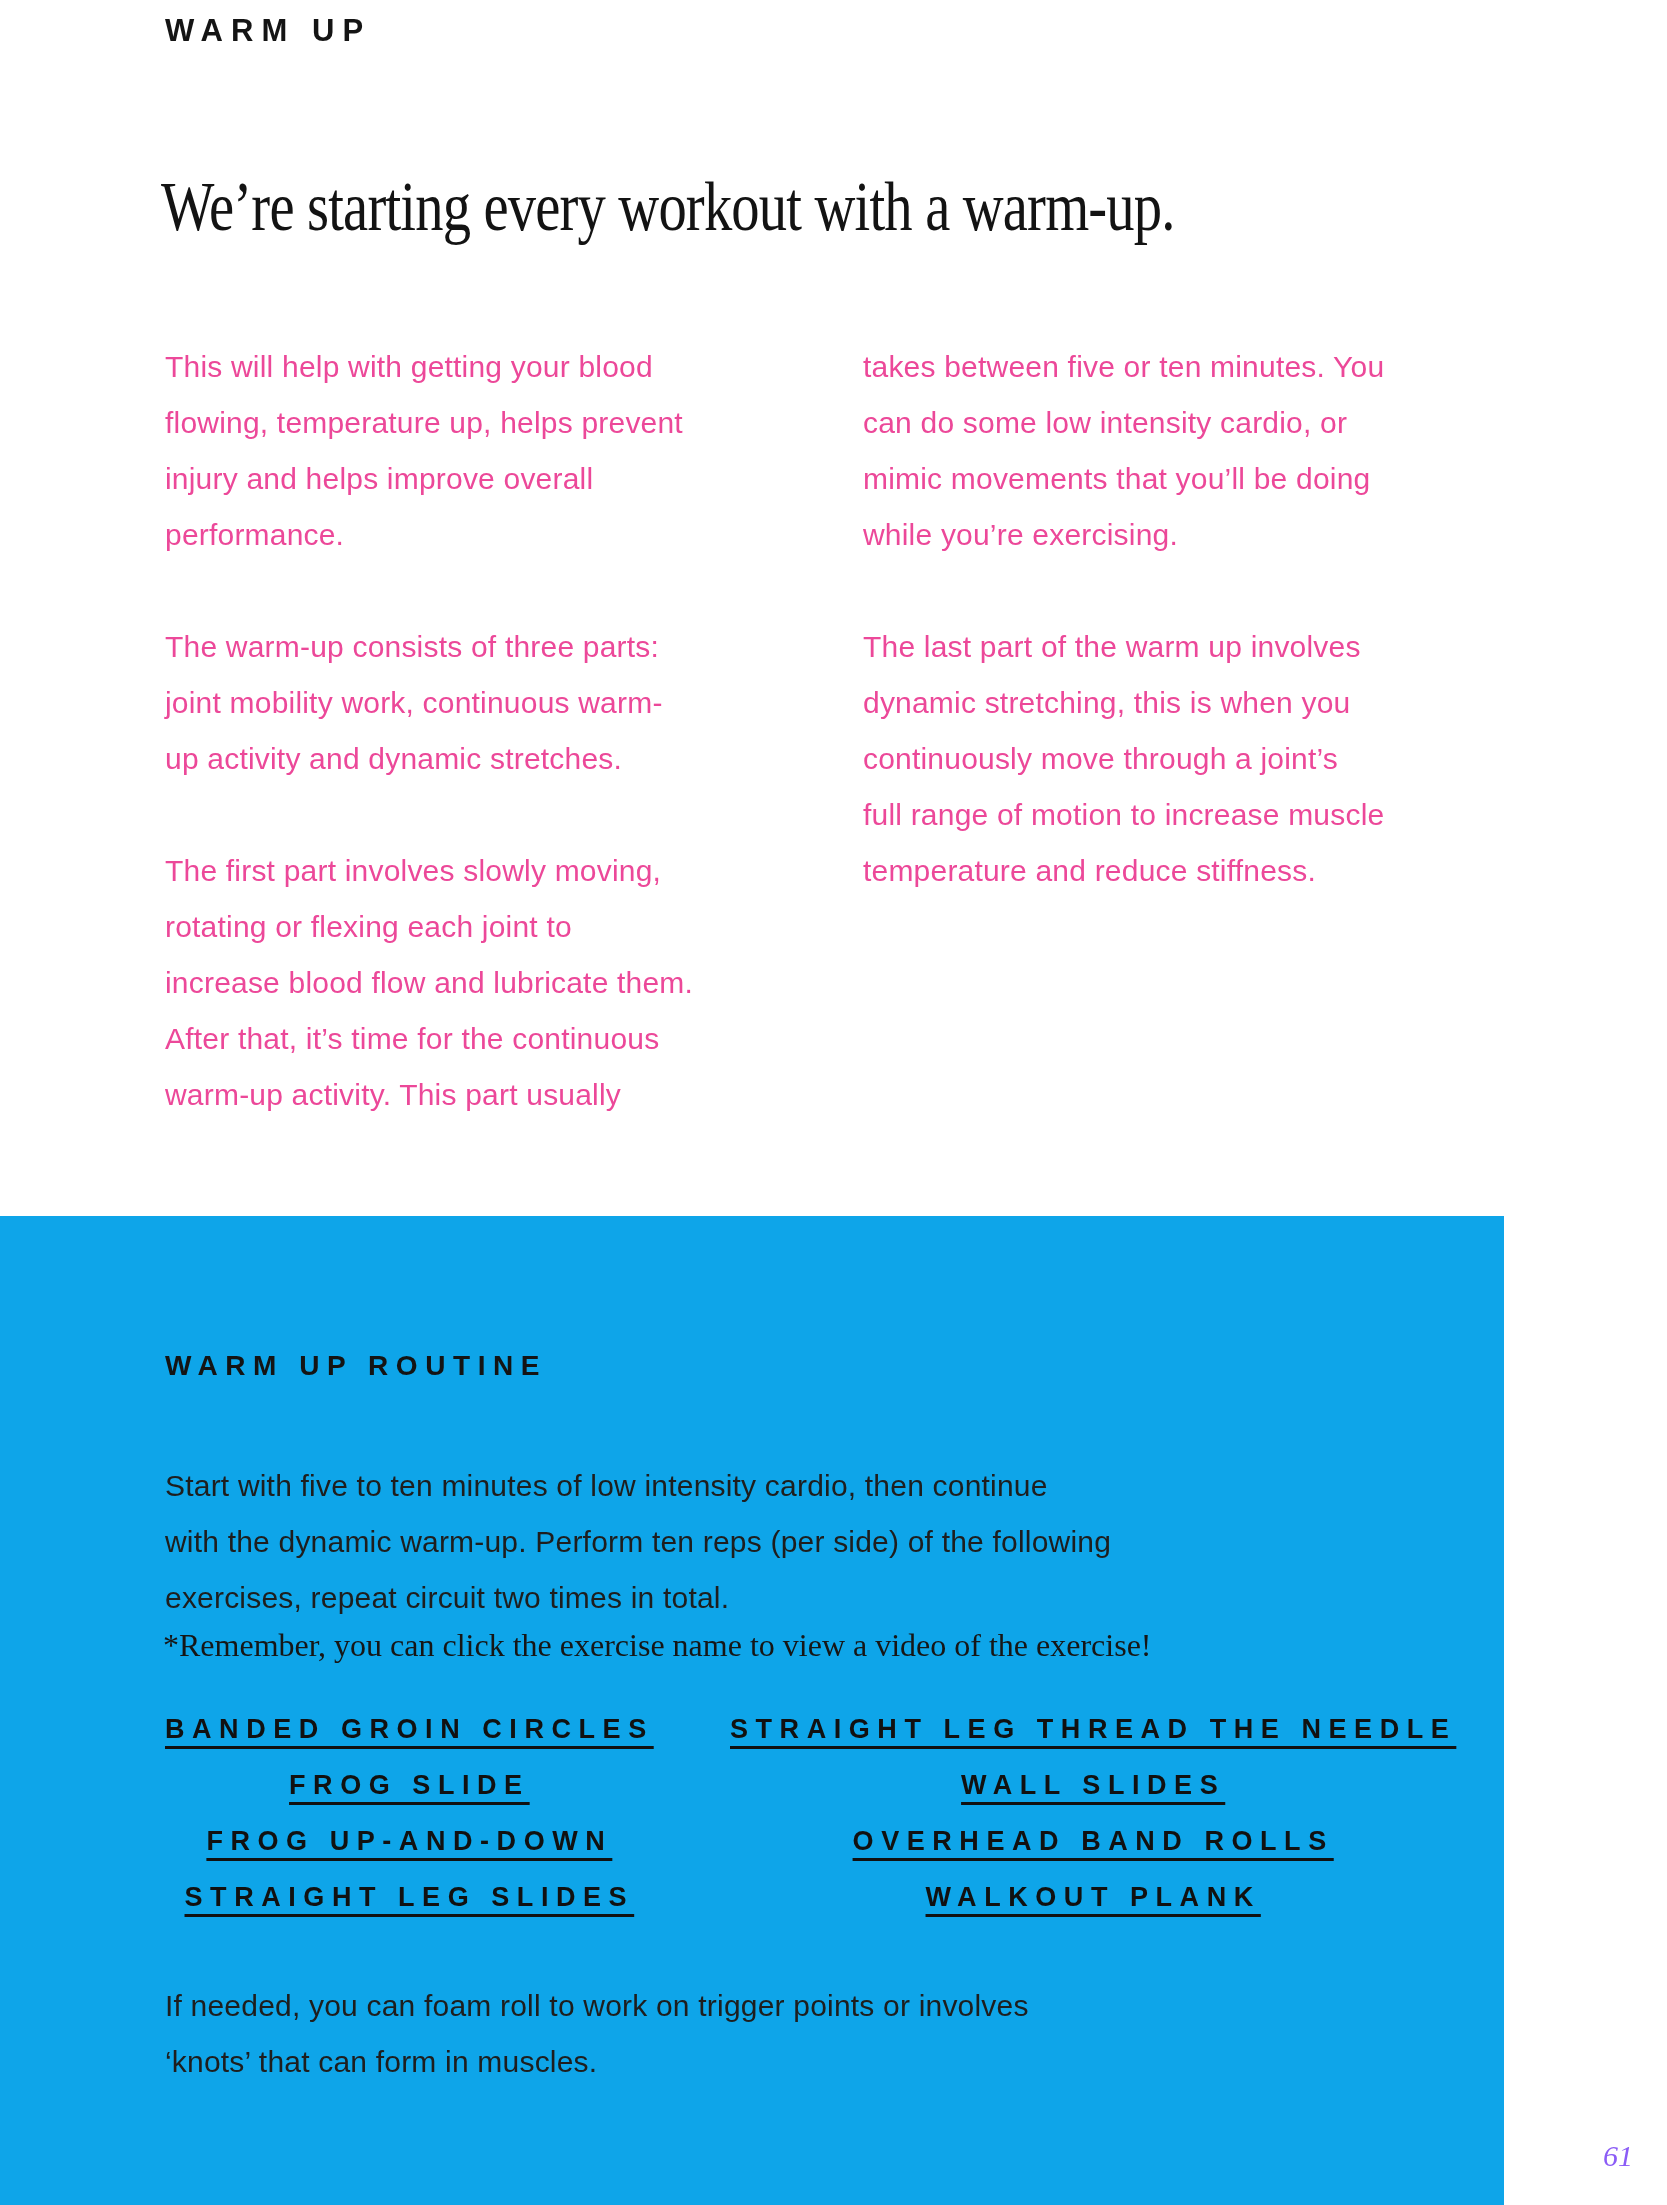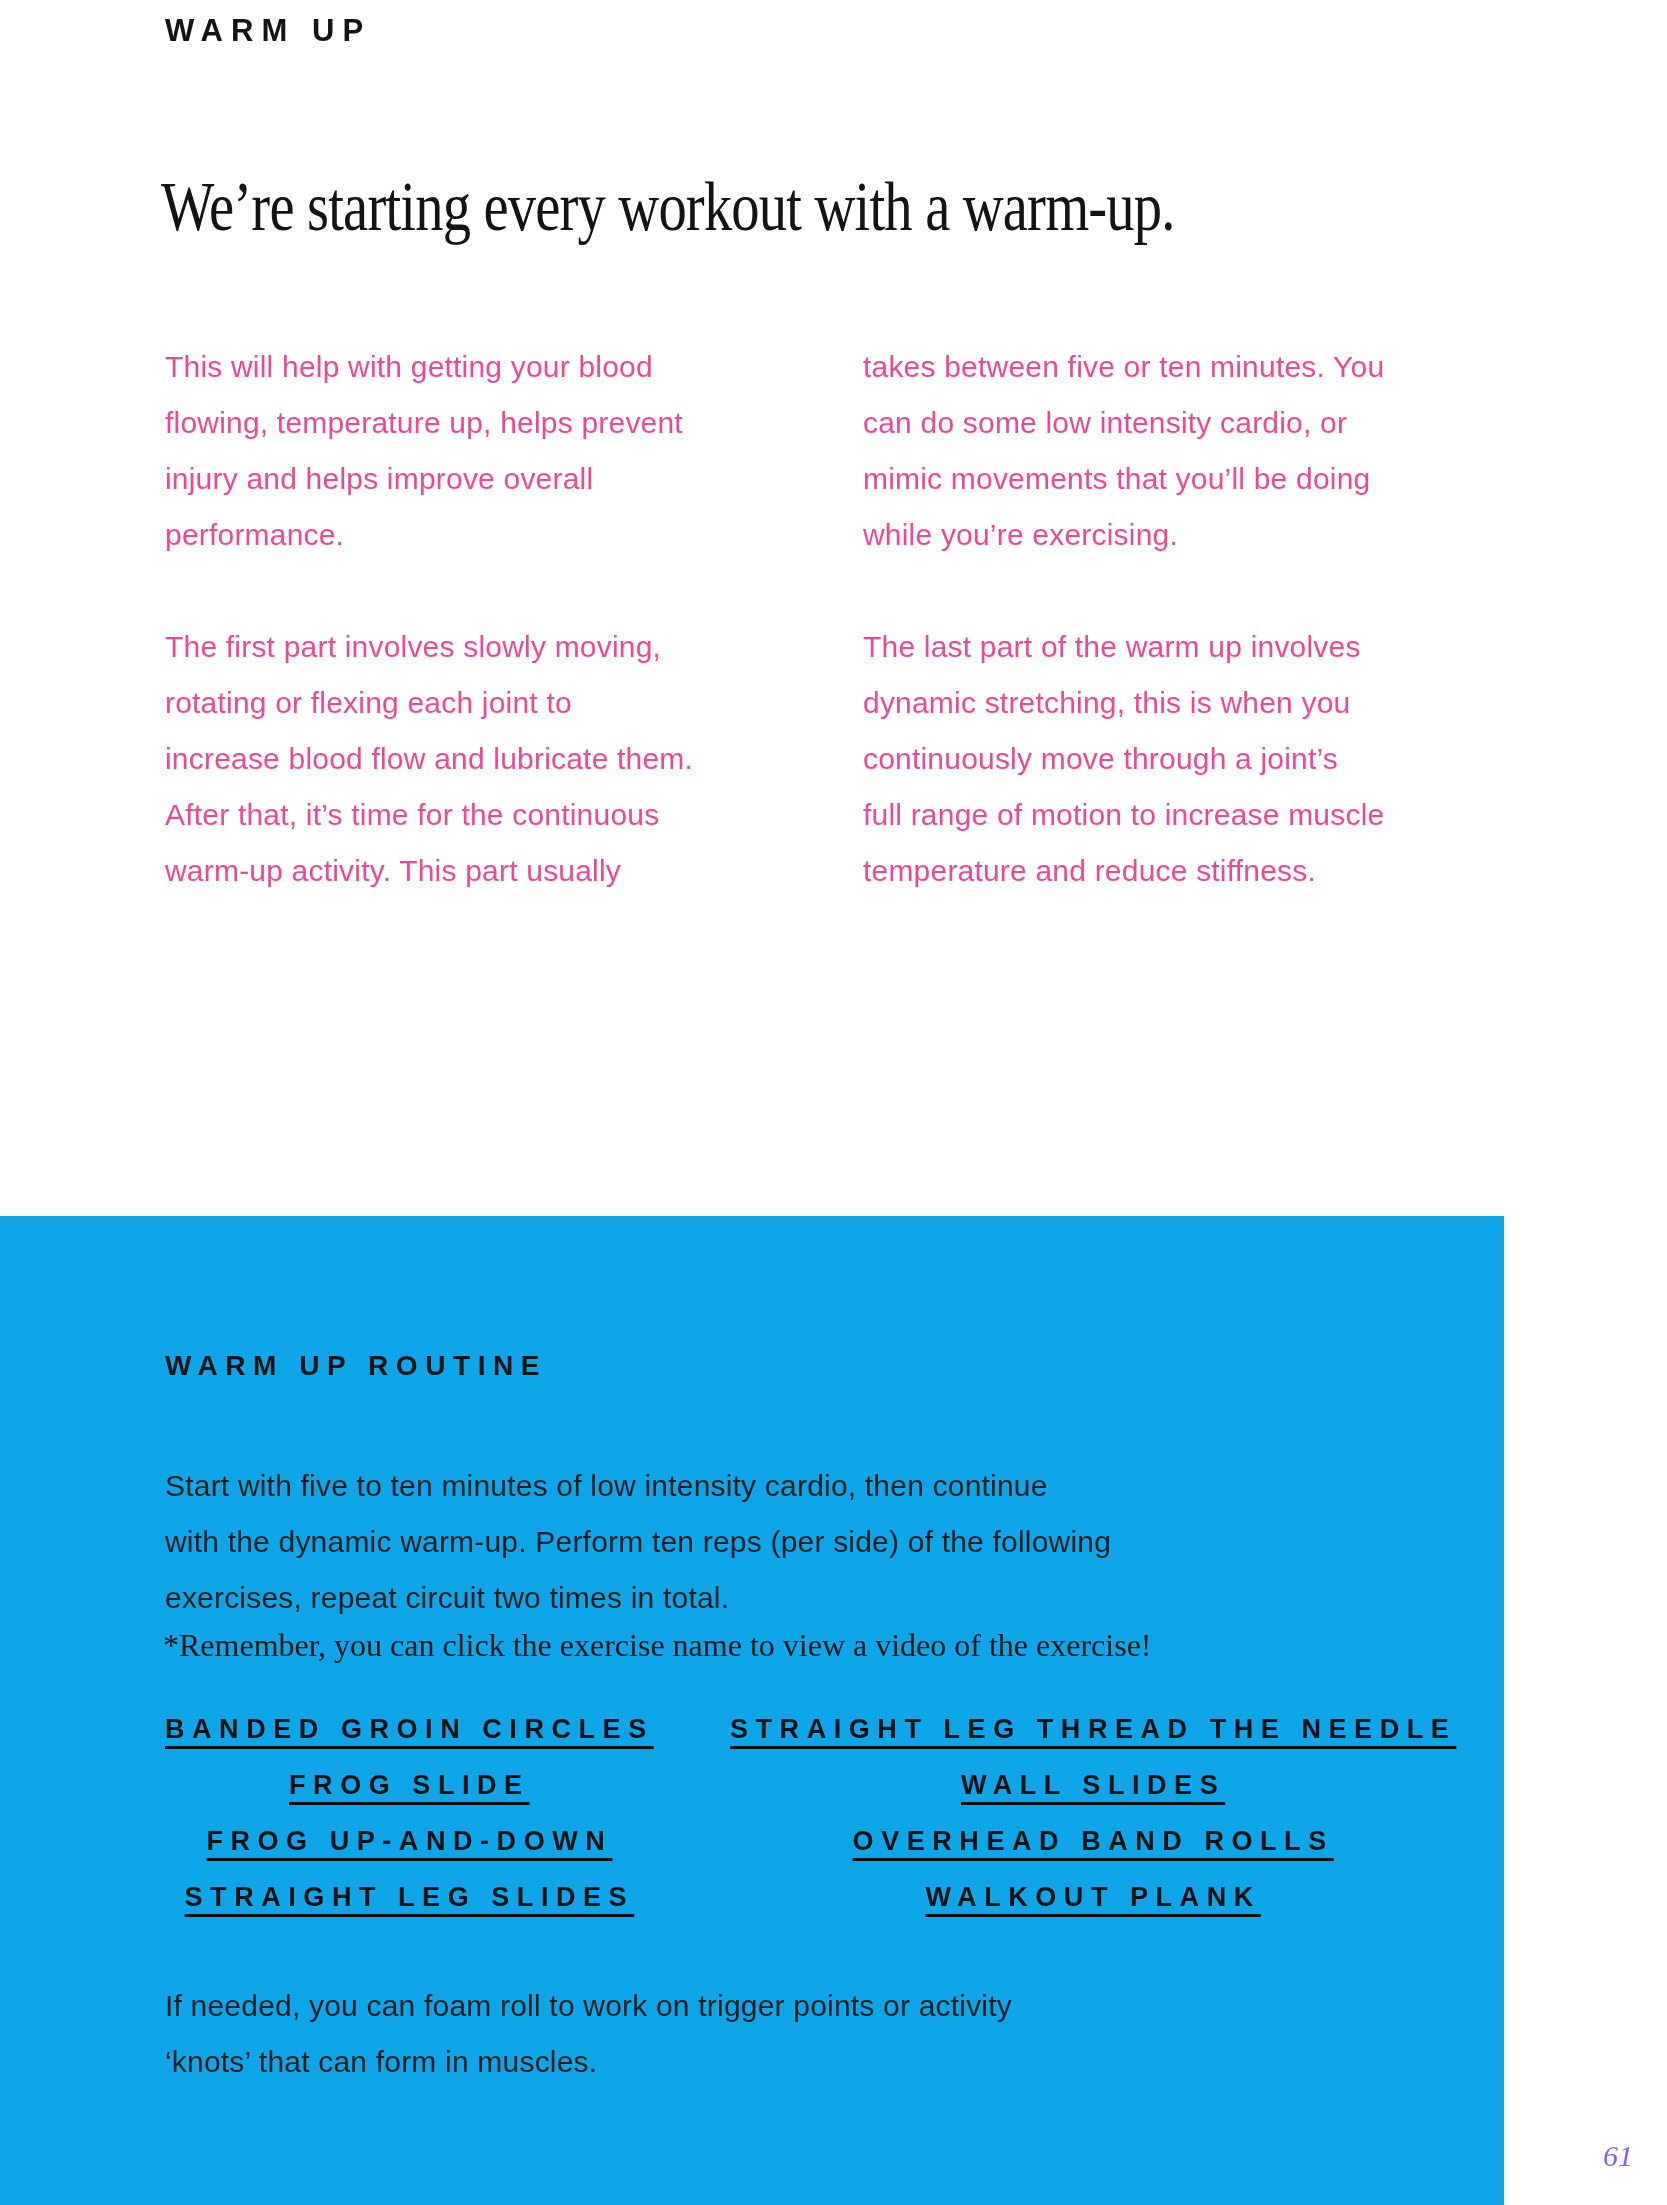--- a/index.html
+++ b/index.html
@@ -139,20 +139,23 @@
 
   <div class="eyebrow">WARM UP</div>
 
   <h1 class="title">We’re starting every workout with a warm-up.</h1>
 
   <div class="col col-left">
     <p>This will help with getting your blood
 flowing, temperature up, helps prevent
 injury and helps improve overall
 performance.</p>
+    <p>The warm-up consists of three parts:
+joint mobility work, continuous warm-
+up activity and dynamic stretches.</p>
     <p>The first part involves slowly moving,
 rotating or flexing each joint to
 increase blood flow and lubricate them.
 After that, it’s time for the continuous
 warm-up activity. This part usually</p>
   </div>
 
   <div class="col col-right">
     <p>takes between five or ten minutes. You
 can do some low intensity cardio, or
@@ -181,20 +184,20 @@
       <a class="xlink">STRAIGHT LEG SLIDES</a>
     </div>
 
     <div class="links links-right">
       <a class="xlink">STRAIGHT LEG THREAD THE NEEDLE</a>
       <a class="xlink">WALL SLIDES</a>
       <a class="xlink">OVERHEAD BAND ROLLS</a>
       <a class="xlink">WALKOUT PLANK</a>
     </div>
 
-    <p class="panel-outro">If needed, you can foam roll to work on trigger points or activity
+    <p class="panel-outro">If needed, you can foam roll to work on trigger points or involves
 ‘knots’ that can form in muscles.</p>
   </section>
 
   <div class="pagenum">61</div>
 
 </div>
 
 
 </body></html>

